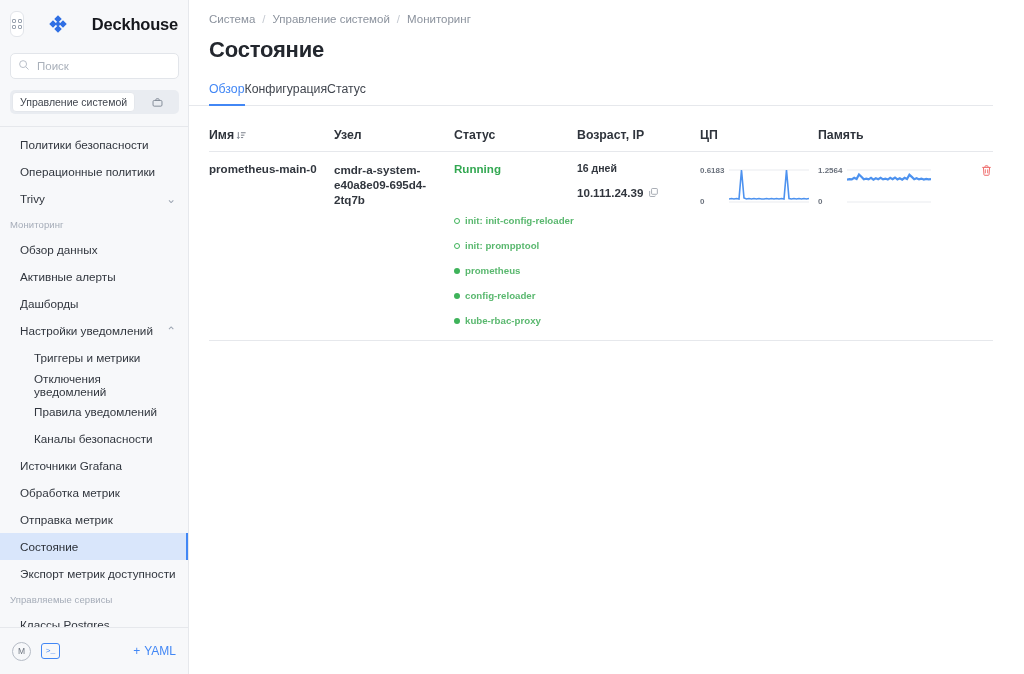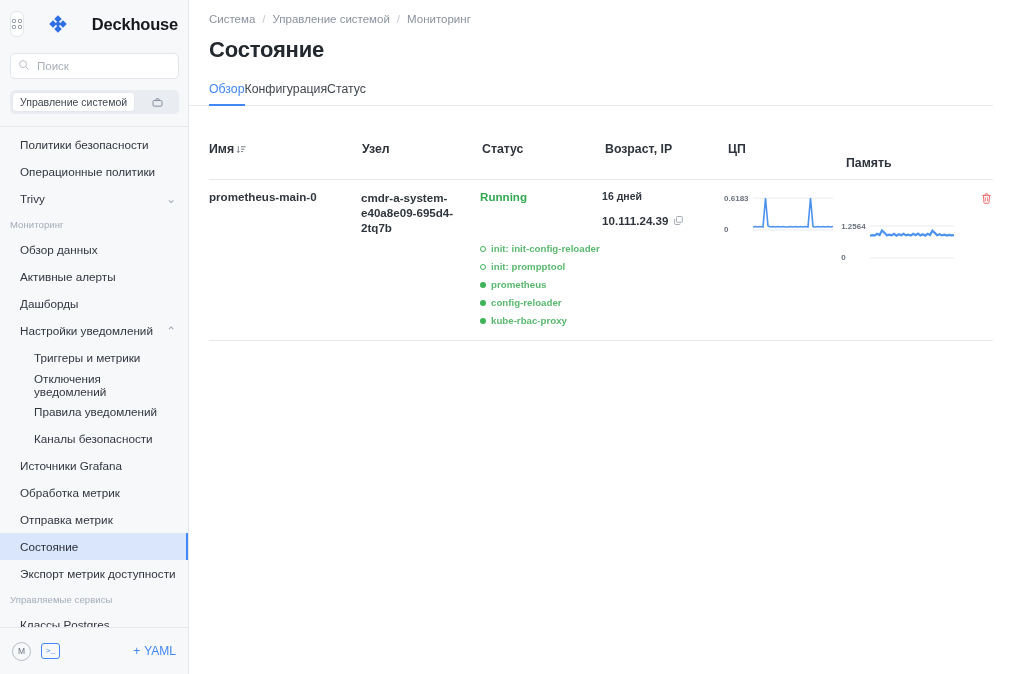--- a/index.html
+++ b/index.html
@@ -102,32 +102,32 @@
 
   .tabs { display: flex; padding: 19px 0 0 20px; border-bottom: 1px solid #e6e8ec; margin-right: 31px; }
   .tab { font-size: 12.3px; color: #41464f; padding-bottom: 9px; cursor: pointer; position: relative; }
   .tab.active { color: #4287f5; }
   .tab.active::after { content: ""; position: absolute; left: 0; right: 0; bottom: -1px; height: 2px; background: #4287f5; }
 
   .table { margin: 22px 31px 0 20px; }
   .thead { display: flex; border-bottom: 1px solid #e6e8ec; padding-bottom: 9px; }
   .th { font-size: 12.3px; font-weight: bold; color: #2f343c; display: flex; align-items: center; gap: 2px; }
   .c-name { width: 125px; }
-  .c-node { width: 120px; margin-left: 28px; }
+  .c-node { width: 120px; }
   .c-status { width: 123px; }
   .c-age { width: 123px; }
   .c-cpu { width: 118px; }
-  .c-mem { width: 140px; margin-top: 28px; }
+  .c-mem { width: 140px; }
   .c-act { flex: 1; display: flex; justify-content: flex-end; }
 
   .trow { display: flex; padding-top: 10px; padding-bottom: 14px; border-bottom: 1px solid #e6e8ec; }
   .td { font-size: 11.6px; color: #31363e; font-weight: bold; }
   .node-val { line-height: 15px; }
   .st-running { color: #33a852; font-size: 11.6px; margin-bottom: 6px; }
-  .st-list { display: flex; flex-direction: column; gap: 7px; margin-top: 40px; }
+  .st-list { display: flex; flex-direction: column; gap: 14px; margin-top: 40px; }
   .st-item { display: flex; align-items: center; gap: 5px; font-size: 9.7px; color: #5ab86f; }
   .dot { width: 6px; height: 6px; border-radius: 50%; flex: none; }
   .dot.filled { background: #3eb35a; }
   .dot.hollow { background: #fff; border: 1.3px solid #3eb35a; }
   .age-val { font-size: 10.5px; color: #31363e; margin-bottom: 12px; }
   .ip-row { display: flex; align-items: center; gap: 5px; font-size: 11.6px; color: #31363e; }
   .copy-ico { cursor: pointer; }
 
   .spark { position: relative; padding-top: 4px; text-align: center; }
   .spark .lbl { font-size: 8px; color: #6b727d; position: absolute; }

